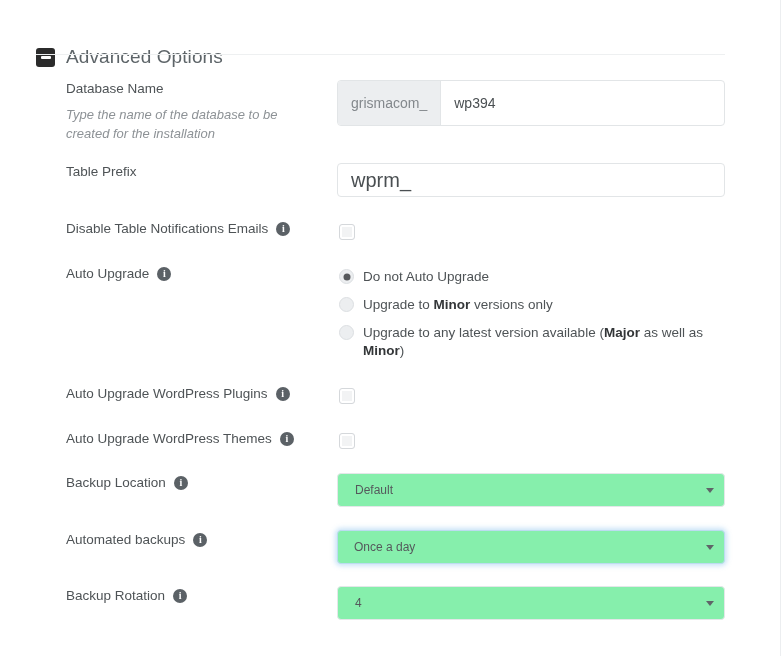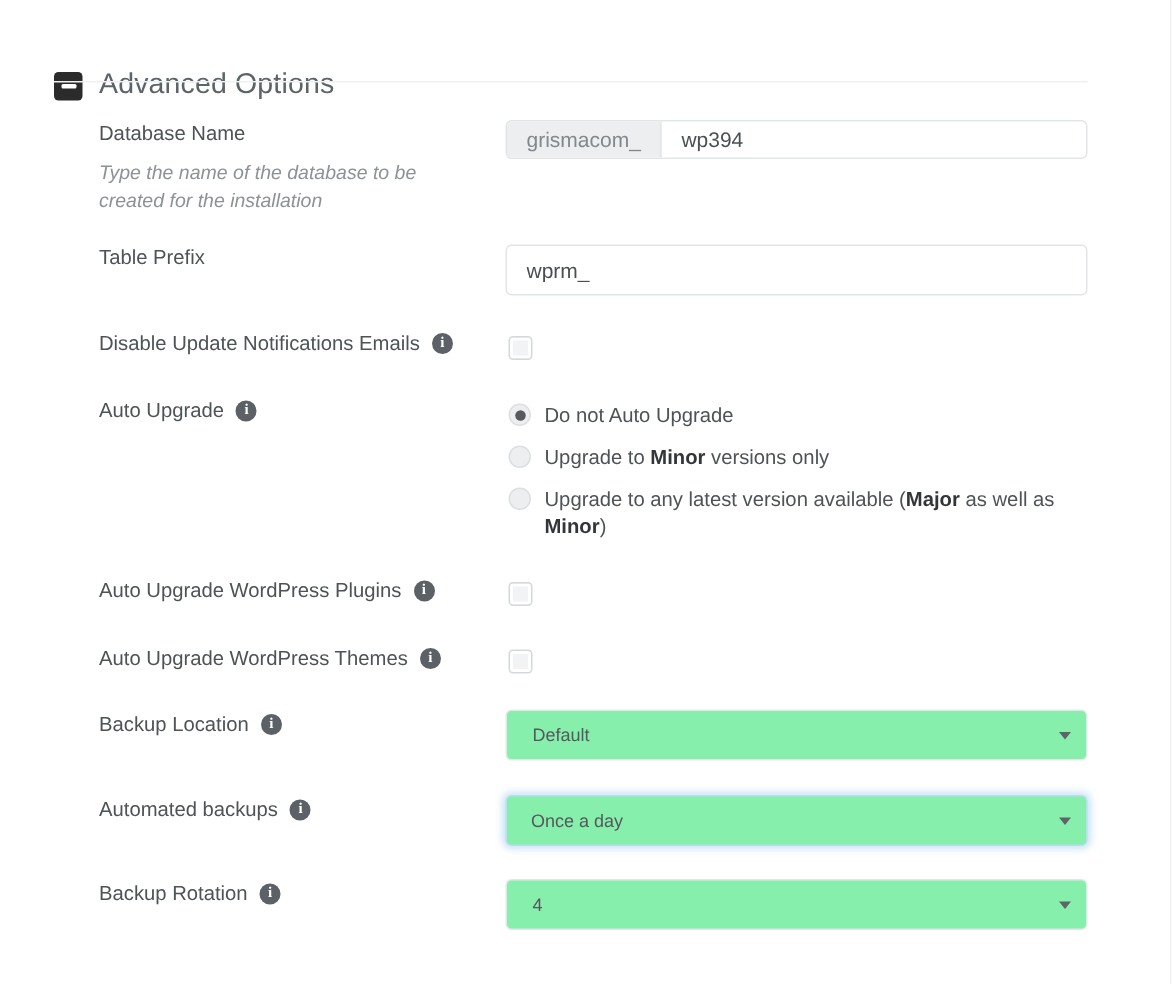--- a/index.html
+++ b/index.html
@@ -103,21 +103,21 @@
   .control-col {
     position: absolute;
     left: 337px;
     width: 388px;
   }
 
   
   .input-group {
     display: flex;
     width: 388px;
-    height: 26px;
+    height: 46px;
     border: 1px solid #e2e5e7;
     border-radius: 4px;
     background: #ffffff;
     overflow: hidden;
   }
   .input-addon {
     display: flex; align-items: center;
     padding: 0 13px;
     background: #eceef0;
     color: #83888c;
@@ -134,21 +134,21 @@
     font-family: "Liberation Sans", sans-serif;
     background: transparent;
     min-width: 0;
   }
   .text-input {
     width: 388px; height: 34px;
     border: 1px solid #e2e5e7;
     border-radius: 4px;
     background: #ffffff;
     padding: 0 13px;
-    font-size: 14px;
+    font-size: 20px;
     color: #4a4f52;
     font-family: "Liberation Sans", sans-serif;
     outline: none;
   }
 
   
   .cb {
     width: 16px; height: 16px;
     border: 1px solid #d5d8db;
     border-radius: 3px;
@@ -262,21 +262,21 @@
       </div>
     </div>
     <div class="control-col">
       <input type="text" class="text-input" value="wprm_" style="">
     </div>
   </div>
 
   <div class="row" style="top:220px;">
     <div class="label-col">
       <div class="field-label">
-        <span>Disable Update Notifications Emails</span>
+        <span>Disable Table Notifications Emails</span>
         <span class="info-icon">
             <i>i</i>
           </span>
       </div>
     </div>
     <div class="control-col" style="left:339px;top:4px;">
       <span class="cb"></span>
     </div>
   </div>
 

